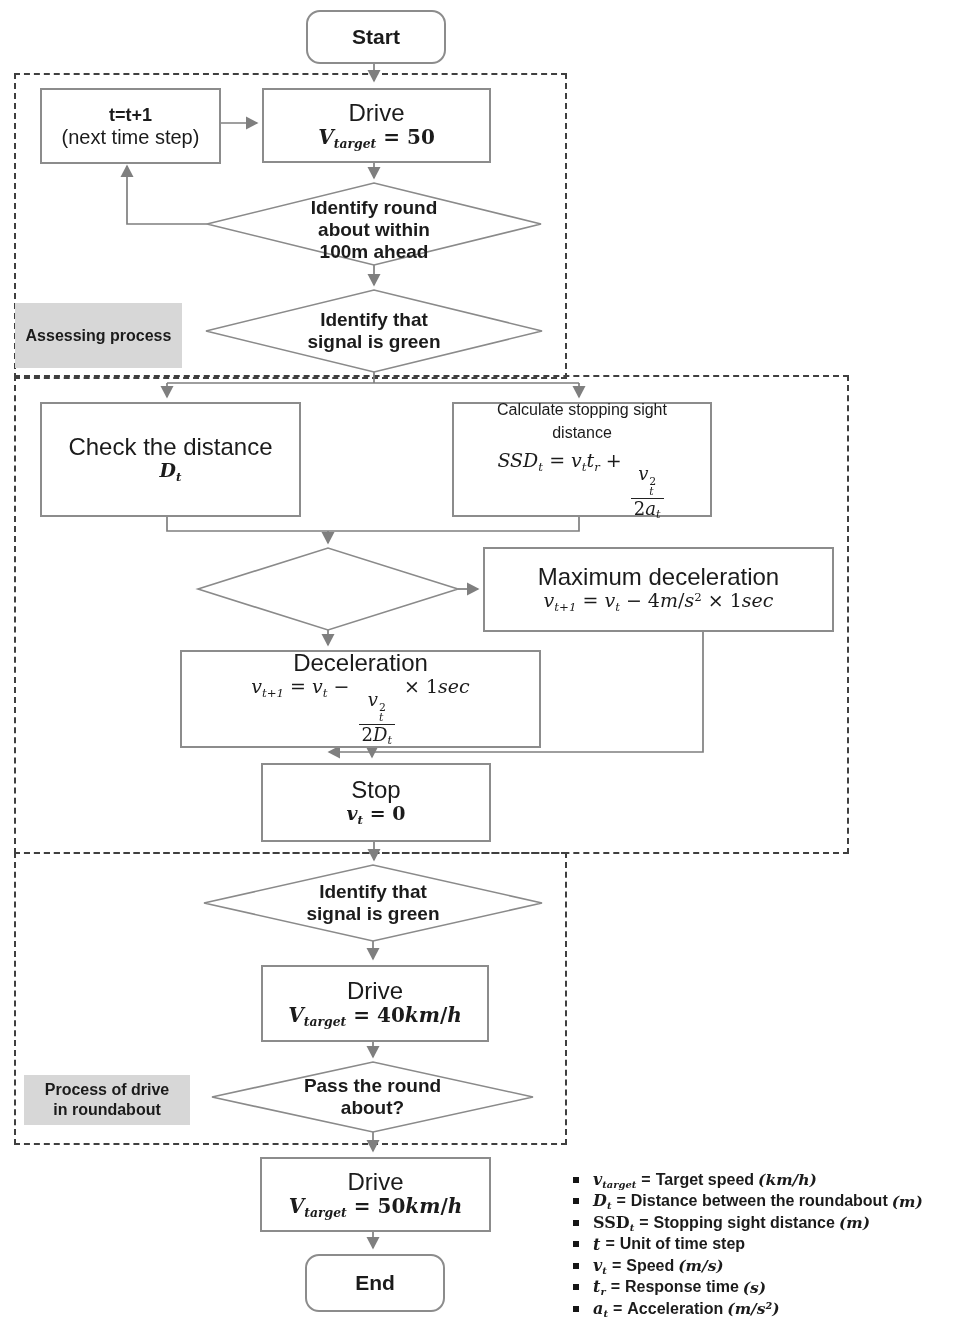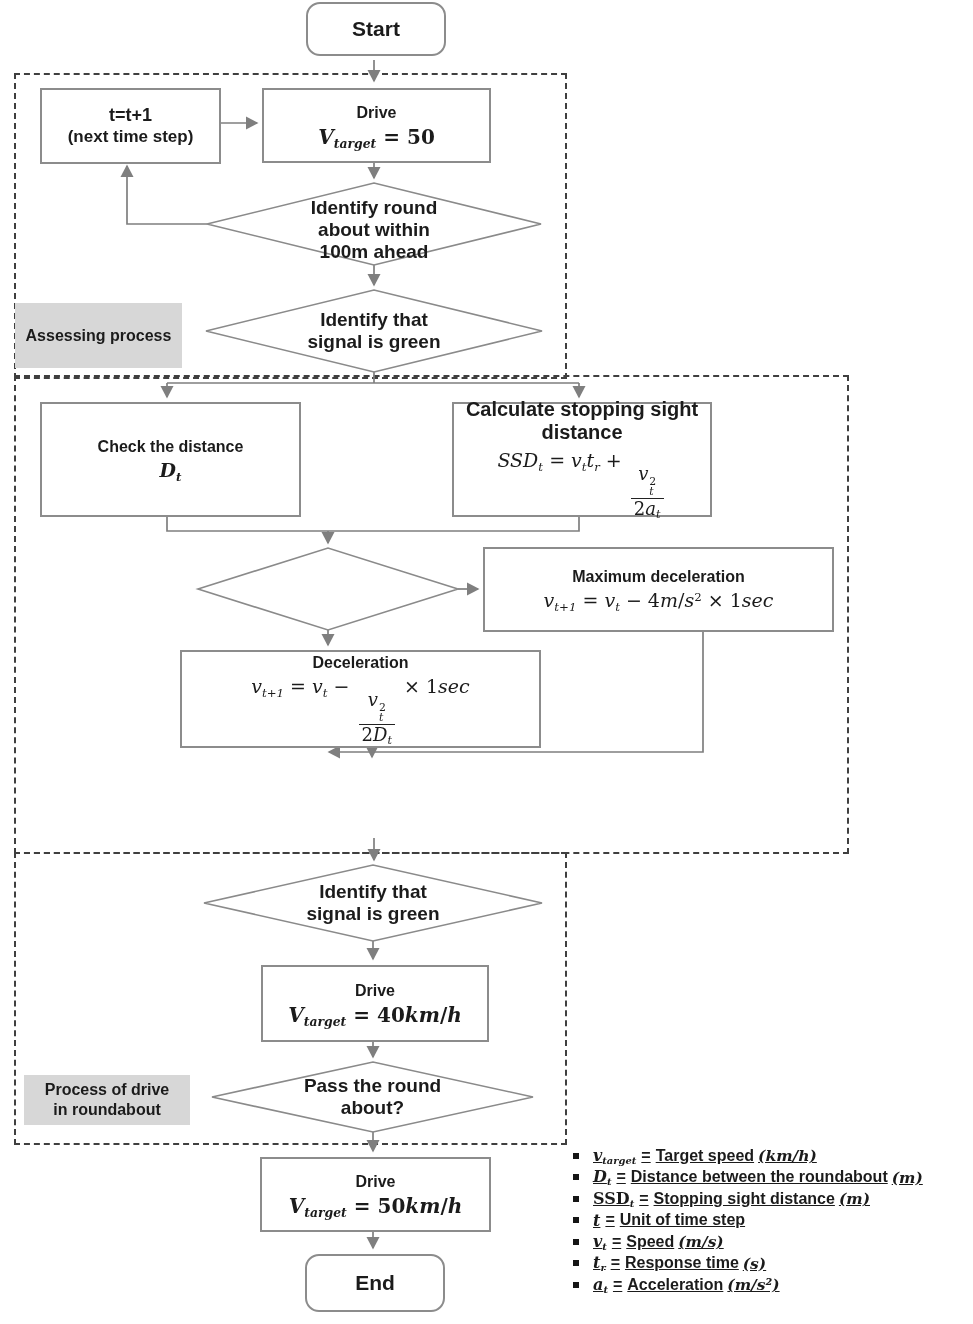--- a/index.html
+++ b/index.html
@@ -6,43 +6,43 @@
   .canvas{position:relative;width:973px;height:1324px;background:#fff;overflow:hidden;
           font-family:"Liberation Sans",sans-serif;color:#1b1b1b;}
   svg.layer{position:absolute;left:0;top:0;width:973px;height:1324px;}
   .section{position:absolute;border:2px dashed #3f3f3f;}
   .slabel{position:absolute;background:#d7d7d7;display:flex;flex-direction:column;
           align-items:center;justify-content:center;text-align:center;
           font-size:16px;font-weight:700;line-height:20px;}
   .box{position:absolute;background:#fff;border:2px solid #8c8c8c;display:flex;
        flex-direction:column;align-items:center;justify-content:center;text-align:center;}
   .rbox{border-radius:14px;}
-  .bt{font-size:16px;font-weight:700;line-height:24px;}
-  .bt2{font-size:20px;font-weight:700;line-height:23px;}
+  .bt{font-size:24px;font-weight:400;line-height:24px;}
+  .bt2{font-size:16px;font-weight:400;line-height:23px;}
   .dtext{position:absolute;display:flex;flex-direction:column;align-items:center;
          justify-content:center;text-align:center;font-size:19px;font-weight:700;line-height:22px;}
   .startend{font-size:21px;font-weight:700;}
   .math{font-family:"DejaVu Serif",serif;font-style:normal;}
   .mb{font-weight:700;}
   .m20{font-size:20px;}
   .m19{font-size:19px;}
   .mt6{margin-top:5px;text-align:right;}
   .it{font-style:italic;}
   .tk{font-style:normal;}
   .subs{font-size:62%;font-style:italic;vertical-align:-0.3em;}
   .sups{font-size:62%;font-style:normal;vertical-align:0.5em;}
   .ss{display:inline-flex;flex-direction:column;align-items:flex-start;
       font-size:60%;line-height:0.95;vertical-align:-0.45em;margin-left:1px;}
   .ss-p{font-style:normal;}
   .ss-b{font-style:italic;}
   .frac{display:inline-flex;flex-direction:column;align-items:center;vertical-align:-0.75em;
         margin:0 3px;line-height:1.1;font-size:95%;}
   .fnum{display:block;padding:0 3px;}
   .fden{display:block;border-top:1.5px solid #222;padding:0 3px;}
-  .legend{position:absolute;left:573px;top:1145px;width:398px;text-decoration:underline;}
+  .legend{position:absolute;left:573px;top:1169px;width:398px;}
   .legend-item{display:flex;align-items:center;height:21.5px;font-size:16px;white-space:nowrap;}
   .bullet{width:6px;height:6px;background:#151515;margin-right:14px;flex:none;}
   .lsym{font-family:"DejaVu Serif",serif;font-weight:700;font-size:16px;}
   .leq{font-weight:700;margin:0 5px;}
   .ldesc{font-weight:700;}
   .lunit{font-family:"DejaVu Serif",serif;font-style:italic;font-weight:700;
          font-size:15.5px;margin-left:4px;}
 </style>
 </head>
 <body>
@@ -90,27 +90,27 @@
   </svg>
 
   <div class="slabel" style="left:15px;top:303px;width:167px;height:65px">
     <span>Assessing process</span>
   </div>
   <div class="slabel" style="left:24px;top:1075px;width:166px;height:50px">
     <span>Process of drive</span>
     <span>in roundabout</span>
   </div>
 
-  <div class="box rbox" style="left:306px;top:2px;width:136px;height:50px">
+  <div class="box rbox" style="left:306px;top:10px;width:136px;height:50px">
     <span class="startend">Start</span>
   </div>
 
   <div class="box" style="left:40px;top:88px;width:177px;height:72px">
     <span style="font-size:18px;font-weight:700;line-height:22px">t=t+1</span>
-    <span style="font-size:17px;font-weight:700;line-height:22px">(next time step)</span>
+    <span style="font-size:20px;font-weight:400;line-height:22px">(next time step)</span>
   </div>
 
   <div class="box" style="left:262px;top:88px;width:225px;height:71px">
     <div class="bt">Drive</div>
     <div class="math mb m20"><span class="it">V</span><span class="subs">target</span><span class="tk"> = 50</span></div>
   </div>
 
   <div class="dtext" style="left:207px;top:189px;width:334px;height:82px">
     <span>Identify round</span>
     <span>about within</span>
@@ -149,20 +149,24 @@
     <div class="bt">Deceleration</div>
     <div class="math m19"><span class="it">v</span><span class="subs">t+1</span><span class="tk"> = </span><span class="it">v</span><span class="subs">t</span><span class="tk"> − </span><span class="frac">
           <span class="fnum"><span class="it">v</span><span class="ss">
               <span class="ss-p">2</span>
               <span class="ss-b">t</span>
             </span></span>
           <span class="fden"><span class="tk">2</span><span class="it">D</span><span class="subs">t</span></span>
         </span><span class="tk"> × 1</span><span class="it">sec</span></div>
   </div>
 
+  <div class="box" style="left:261px;top:763px;width:226px;height:75px">
+    <div class="bt">Stop</div>
+    <div class="math mb m19"><span class="it">v</span><span class="subs">t</span><span class="tk"> = 0</span></div>
+  </div>
 
   <div class="dtext" style="left:204px;top:865px;width:338px;height:76px">
     <span>Identify that</span>
     <span>signal is green</span>
   </div>
 
   <div class="box" style="left:261px;top:965px;width:224px;height:73px">
     <div class="bt">Drive</div>
     <div class="math mb m20"><span class="it">V</span><span class="subs">target</span><span class="tk"> = 40</span><span class="it">km</span><span class="tk">/</span><span class="it">h</span></div>
   </div>

